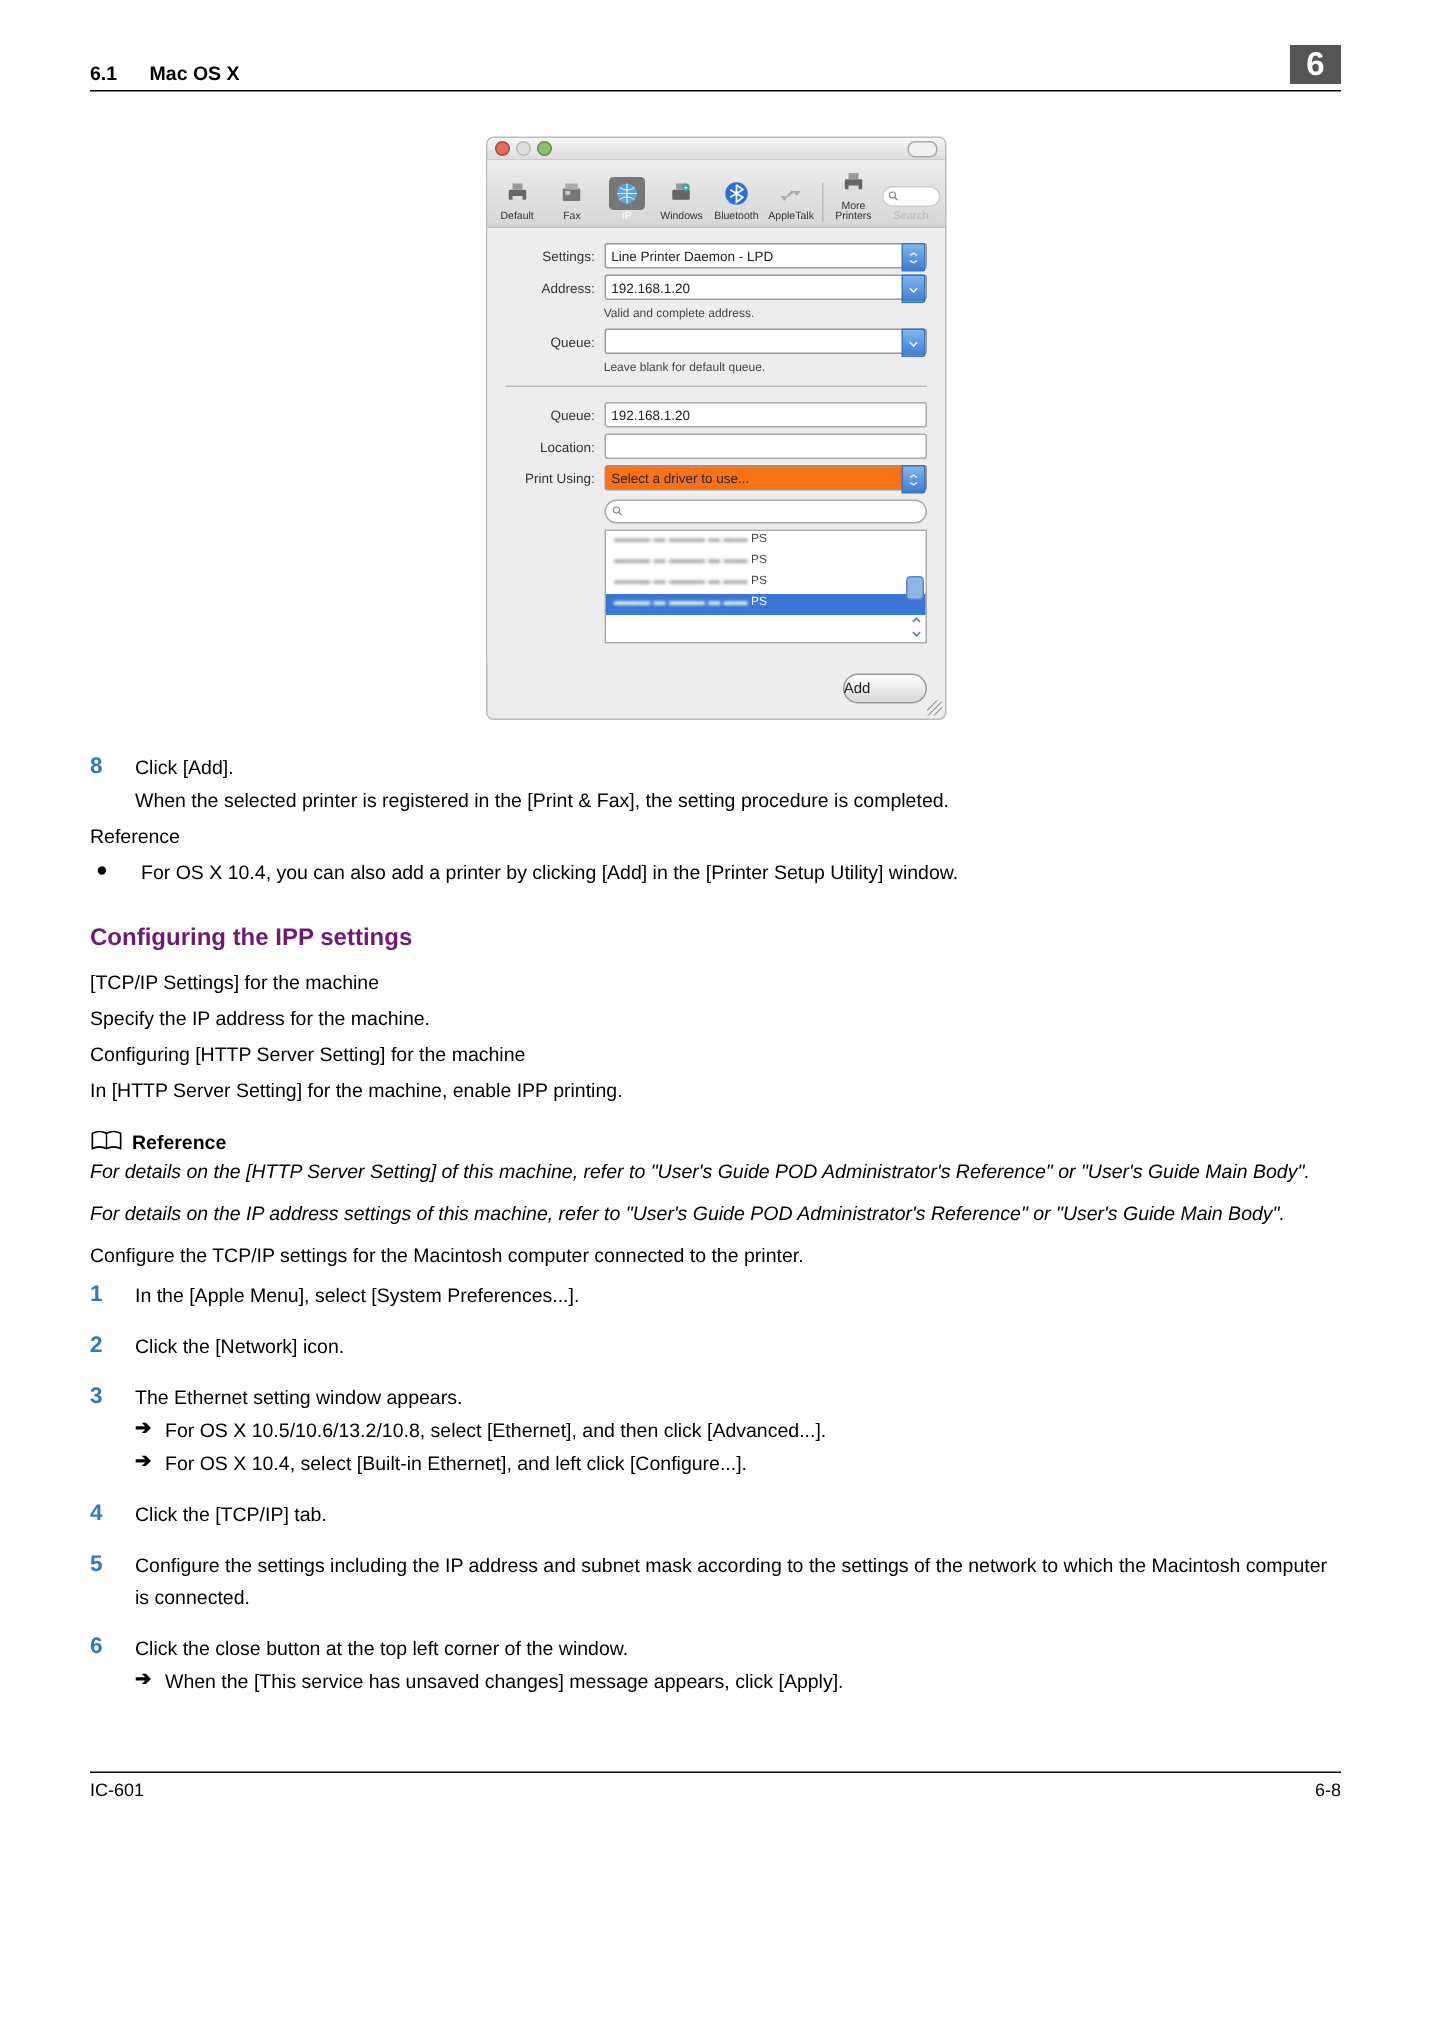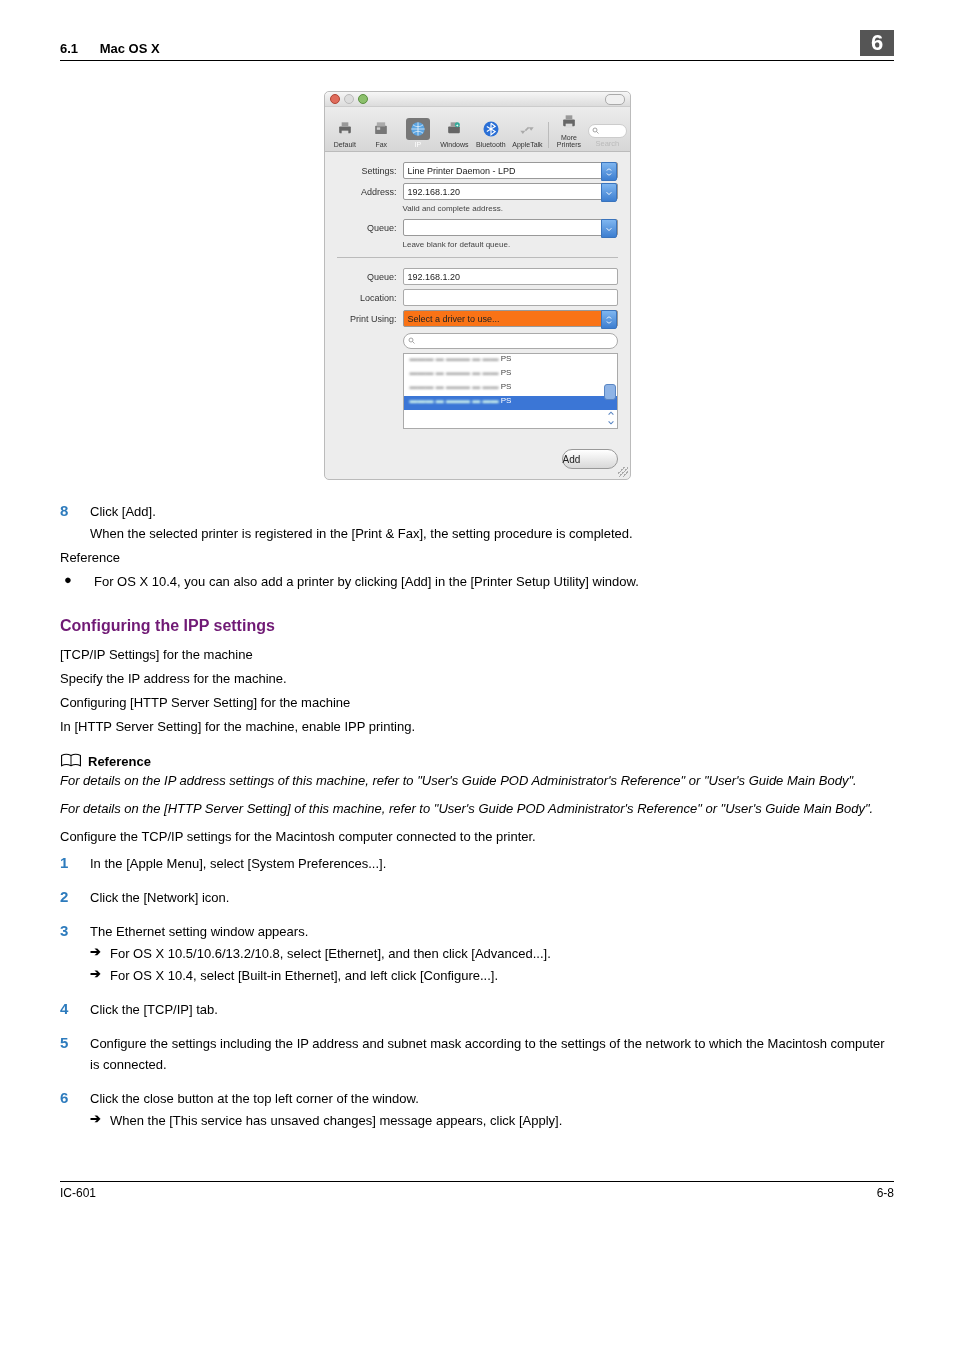--- a/index.html
+++ b/index.html
@@ -380,22 +380,22 @@
   <div class="plain">Configuring [HTTP Server Setting] for the machine</div>
   <div class="plain">In [HTTP Server Setting] for the machine, enable IPP printing.</div>
 
   <div class="ref-head">
     <svg viewBox="0 0 28 20">
         <path d="M2 3c4-2 8-2 12 0c4-2 8-2 12 0v13c-4-2-8-2-12 0c-4-2-8-2-12 0z" fill="none" stroke="#000" stroke-width="1.4"></path>
         <line x1="14" y1="3" x2="14" y2="16" stroke="#000" stroke-width="1.2"></line>
       </svg>
     <span>Reference</span>
   </div>
+  <div class="italic">For details on the [HTTP Server Setting] of this machine, refer to "User's Guide POD Administrator's Reference" or "User's Guide Main Body".</div>
   <div class="italic">For details on the IP address settings of this machine, refer to "User's Guide POD Administrator's Reference" or "User's Guide Main Body".</div>
-  <div class="italic">For details on the [HTTP Server Setting] of this machine, refer to "User's Guide POD Administrator's Reference" or "User's Guide Main Body".</div>
 
   <div class="plain">Configure the TCP/IP settings for the Macintosh computer connected to the printer.</div>
 
   <div class="step">
     <div class="step-num">1</div>
     <div class="step-txt">In the [Apple Menu], select [System Preferences...].</div>
   </div>
   <div class="step" style="margin-top:14px;">
     <div class="step-num">2</div>
     <div class="step-txt">Click the [Network] icon.</div>

